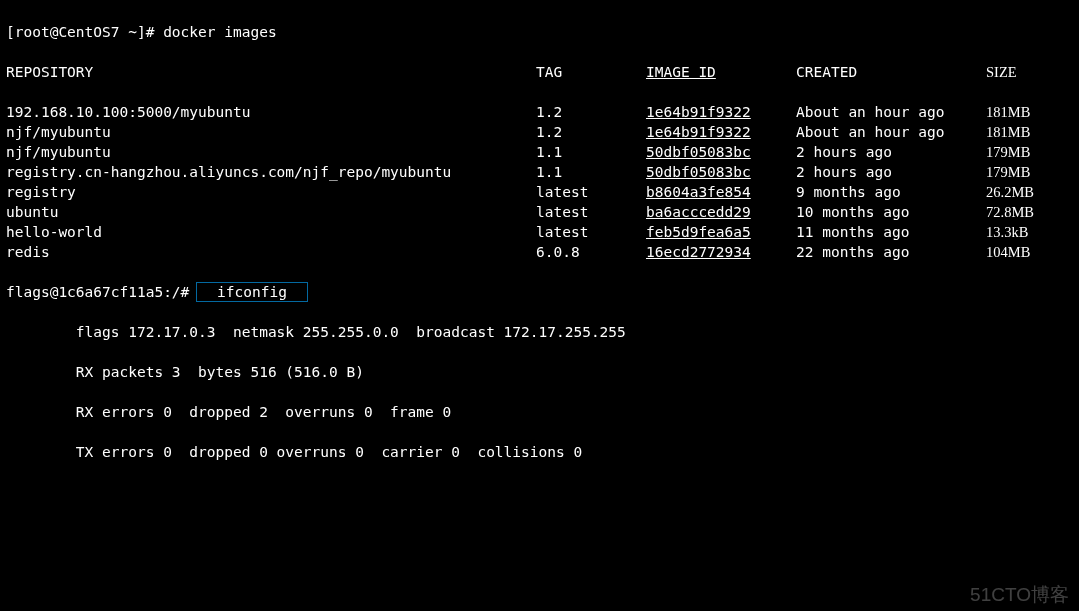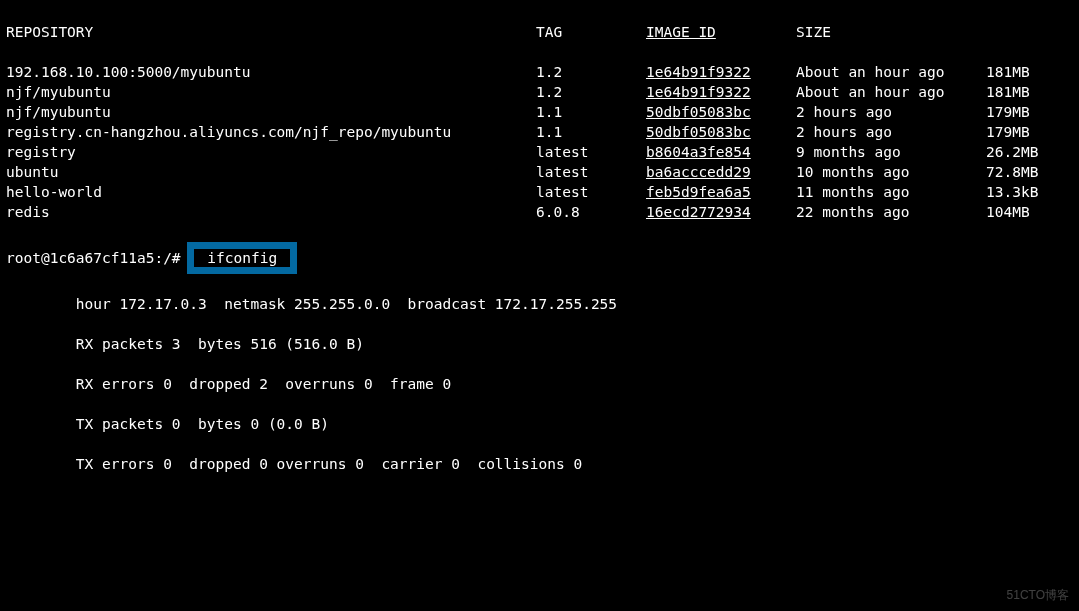--- a/index.html
+++ b/index.html
@@ -12,53 +12,53 @@
     line-height: 20px;
     width: 1079px;
     height: 611px;
     overflow: hidden;
   }
   .term {
     padding: 2px 6px;
     white-space: pre;
   }
   .highlight-box {
-    border: 7px solid #0369a1;
-    padding: 0 13px;
+    border: 1px solid #0369a1;
+    padding: 0 20px;
     margin-left: -2px;
     display: inline-block;
     line-height: 18px;
   }
   .watermark {
     position: absolute;
     right: 10px;
     bottom: 6px;
     color: rgba(255,255,255,0.25);
-    font-size: 12px;
+    font-size: 19px;
     font-family: sans-serif;
     text-align: right;
   }
   .row { display: flex; }
   .col-repo  { width: 530px; }
   .col-tag   { width: 110px; }
   .col-id    { width: 150px; text-decoration: underline; }
   .col-created { width: 190px; }
-  .col-size  { flex: 1; }
+  .col-size  { flex: 1; font-family: Liberation Serif, serif; }
 </style>
 </head>
 <body>
 
 <div class="term">
-<div class="row"><span class="col-repo">REPOSITORY</span><span class="col-tag">TAG</span><span class="col-id">IMAGE ID</span><span class="col-size">SIZE</span></div>
+<div><span>[root@CentOS7 ~]# </span><span>docker images</span></div>
+<div class="row"><span class="col-repo">REPOSITORY</span><span class="col-tag">TAG</span><span class="col-id">IMAGE ID</span><span class="col-created">CREATED</span><span class="col-size">SIZE</span></div>
 <div id="rows"><div class="row"><span class="col-repo">192.168.10.100:5000/myubuntu</span><span class="col-tag">1.2</span><span class="col-id">1e64b91f9322</span><span class="col-created">About an hour ago</span><span class="col-size">181MB</span></div><div class="row"><span class="col-repo">njf/myubuntu</span><span class="col-tag">1.2</span><span class="col-id">1e64b91f9322</span><span class="col-created">About an hour ago</span><span class="col-size">181MB</span></div><div class="row"><span class="col-repo">njf/myubuntu</span><span class="col-tag">1.1</span><span class="col-id">50dbf05083bc</span><span class="col-created">2 hours ago</span><span class="col-size">179MB</span></div><div class="row"><span class="col-repo">registry.cn-hangzhou.aliyuncs.com/njf_repo/myubuntu</span><span class="col-tag">1.1</span><span class="col-id">50dbf05083bc</span><span class="col-created">2 hours ago</span><span class="col-size">179MB</span></div><div class="row"><span class="col-repo">registry</span><span class="col-tag">latest</span><span class="col-id">b8604a3fe854</span><span class="col-created">9 months ago</span><span class="col-size">26.2MB</span></div><div class="row"><span class="col-repo">ubuntu</span><span class="col-tag">latest</span><span class="col-id">ba6acccedd29</span><span class="col-created">10 months ago</span><span class="col-size">72.8MB</span></div><div class="row"><span class="col-repo">hello-world</span><span class="col-tag">latest</span><span class="col-id">feb5d9fea6a5</span><span class="col-created">11 months ago</span><span class="col-size">13.3kB</span></div><div class="row"><span class="col-repo">redis</span><span class="col-tag">6.0.8</span><span class="col-id">16ecd2772934</span><span class="col-created">22 months ago</span><span class="col-size">104MB</span></div></div>
-<div><span>root@1c6a67cf11a5:/# </span><span class="highlight-box"><span>ifconfig</span></span></div>
-<div>        hour 172.17.0.3  netmask 255.255.0.0  broadcast 172.17.255.255</div>
+<div><span>flags@1c6a67cf11a5:/# </span><span class="highlight-box"><span>ifconfig</span></span></div>
+<div>        flags 172.17.0.3  netmask 255.255.0.0  broadcast 172.17.255.255</div>
 <div>        RX packets 3  bytes 516 (516.0 B)</div>
 <div>        RX errors 0  dropped 2  overruns 0  frame 0</div>
-<div>        TX packets 0  bytes 0 (0.0 B)</div>
 <div>        TX errors 0  dropped 0 overruns 0  carrier 0  collisions 0</div>
 
 
 
 
 
 
 
 
 

